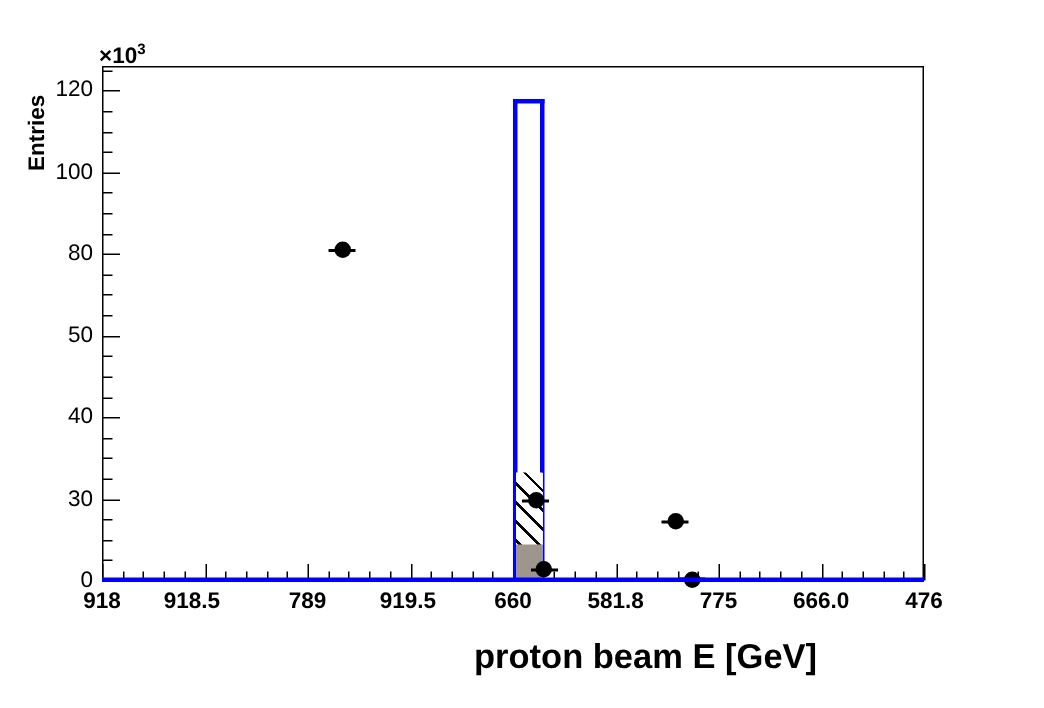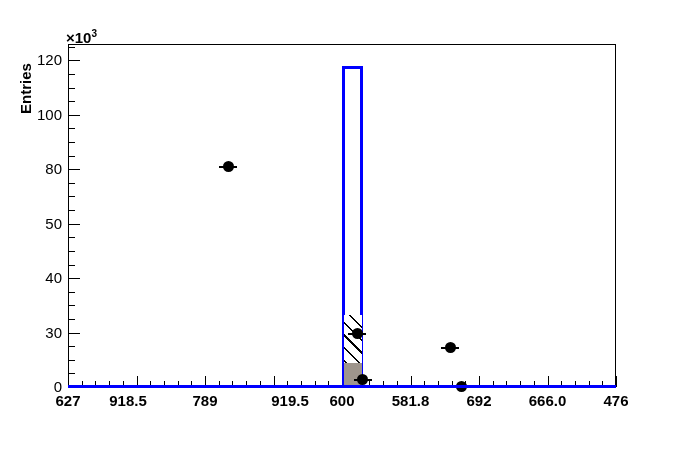--- a/index.html
+++ b/index.html
@@ -78,33 +78,33 @@
       <div class="tick" style="left: 68px; top: 142px; width: 7px; height: 1px;"></div>
       <div class="tick" style="left: 68px; top: 128.389px; width: 7px; height: 1px;"></div>
       <div class="tick" style="left: 68px; top: 101.167px; width: 7px; height: 1px;"></div>
       <div class="tick" style="left: 68px; top: 87.5556px; width: 7px; height: 1px;"></div>
       <div class="tick" style="left: 68px; top: 73.9444px; width: 7px; height: 1px;"></div>
       <div class="tick" style="left: 68px; top: 46.7222px; width: 7px; height: 1px;"></div>
     </div>
 
   <div id="xaxis">
       <div class="tick" style="left: 68px; top: 376px; width: 1px; height: 11px;"></div>
-      <div class="xtick-text" style="left: 28px; top: 392px; width: 80px;">627</div>
+      <div class="xtick-text" style="left: 28px; top: 392px; width: 80px;">918</div>
       <div class="tick" style="left: 136.5px; top: 376px; width: 1px; height: 11px;"></div>
       <div class="xtick-text" style="left: 88px; top: 392px; width: 80px;">918.5</div>
       <div class="tick" style="left: 205px; top: 376px; width: 1px; height: 11px;"></div>
       <div class="xtick-text" style="left: 165px; top: 392px; width: 80px;">789</div>
       <div class="tick" style="left: 273.5px; top: 376px; width: 1px; height: 11px;"></div>
-      <div class="xtick-text" style="left: 250px; top: 392px; width: 80px;">919.5</div>
+      <div class="xtick-text" style="left: 232px; top: 392px; width: 80px;">919.5</div>
       <div class="tick" style="left: 342px; top: 376px; width: 1px; height: 11px;"></div>
-      <div class="xtick-text" style="left: 302px; top: 392px; width: 80px;">600</div>
+      <div class="xtick-text" style="left: 302px; top: 392px; width: 80px;">660</div>
       <div class="tick" style="left: 410.5px; top: 376px; width: 1px; height: 11px;"></div>
       <div class="xtick-text" style="left: 370.5px; top: 392px; width: 80px;">581.8</div>
       <div class="tick" style="left: 479px; top: 376px; width: 1px; height: 11px;"></div>
-      <div class="xtick-text" style="left: 439px; top: 392px; width: 80px;">692</div>
+      <div class="xtick-text" style="left: 439px; top: 392px; width: 80px;">775</div>
       <div class="tick" style="left: 547.5px; top: 376px; width: 1px; height: 11px;"></div>
       <div class="xtick-text" style="left: 507.5px; top: 392px; width: 80px;">666.0</div>
       <div class="tick" style="left: 616px; top: 376px; width: 1px; height: 11px;"></div>
       <div class="xtick-text" style="left: 576px; top: 392px; width: 80px;">476</div>
       <div class="tick" style="left: 81.7px; top: 381px; width: 1px; height: 6px;"></div>
       <div class="tick" style="left: 95.4px; top: 381px; width: 1px; height: 6px;"></div>
       <div class="tick" style="left: 109.1px; top: 381px; width: 1px; height: 6px;"></div>
       <div class="tick" style="left: 122.8px; top: 381px; width: 1px; height: 6px;"></div>
       <div class="tick" style="left: 150.2px; top: 381px; width: 1px; height: 6px;"></div>
       <div class="tick" style="left: 163.9px; top: 381px; width: 1px; height: 6px;"></div>
@@ -147,14 +147,15 @@
       <div class="err" style="left: 353.55px; top: 378.922px; width: 18px;"></div>
       <div class="pt" style="left: 357.05px; top: 374.422px;"></div>
       <div class="err" style="left: 441.23px; top: 346.528px; width: 18px;"></div>
       <div class="pt" style="left: 444.73px; top: 342.028px;"></div>
       <div class="err" style="left: 452.19px; top: 385.183px; width: 18px;"></div>
       <div class="pt" style="left: 455.69px; top: 380.683px;"></div>
     </div>
 
   <div class="blue-base" style="left:68px;top:385px;width:548px;height:3px;"></div>
 
+  <div class="xtitle" style="left:316px;top:424px;">proton beam E [GeV]</div>
 
 </div>
 
 </body></html>

